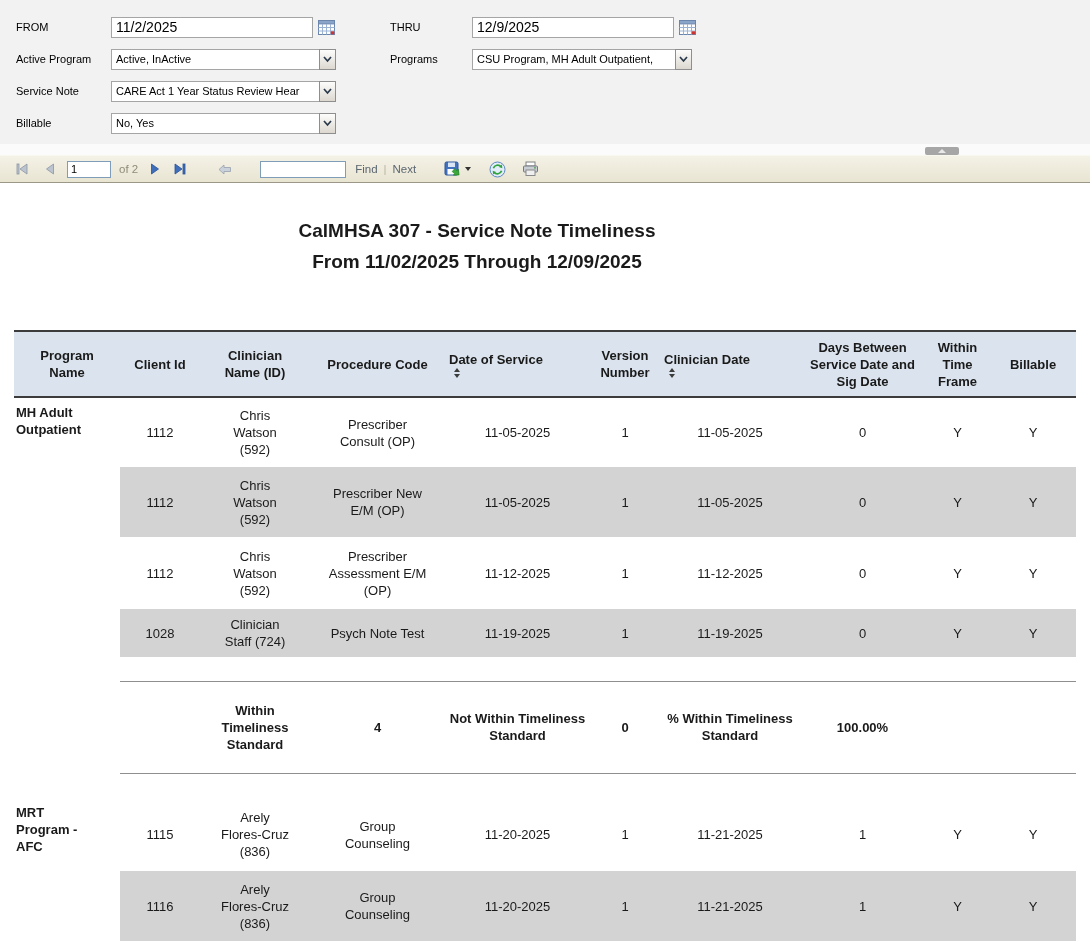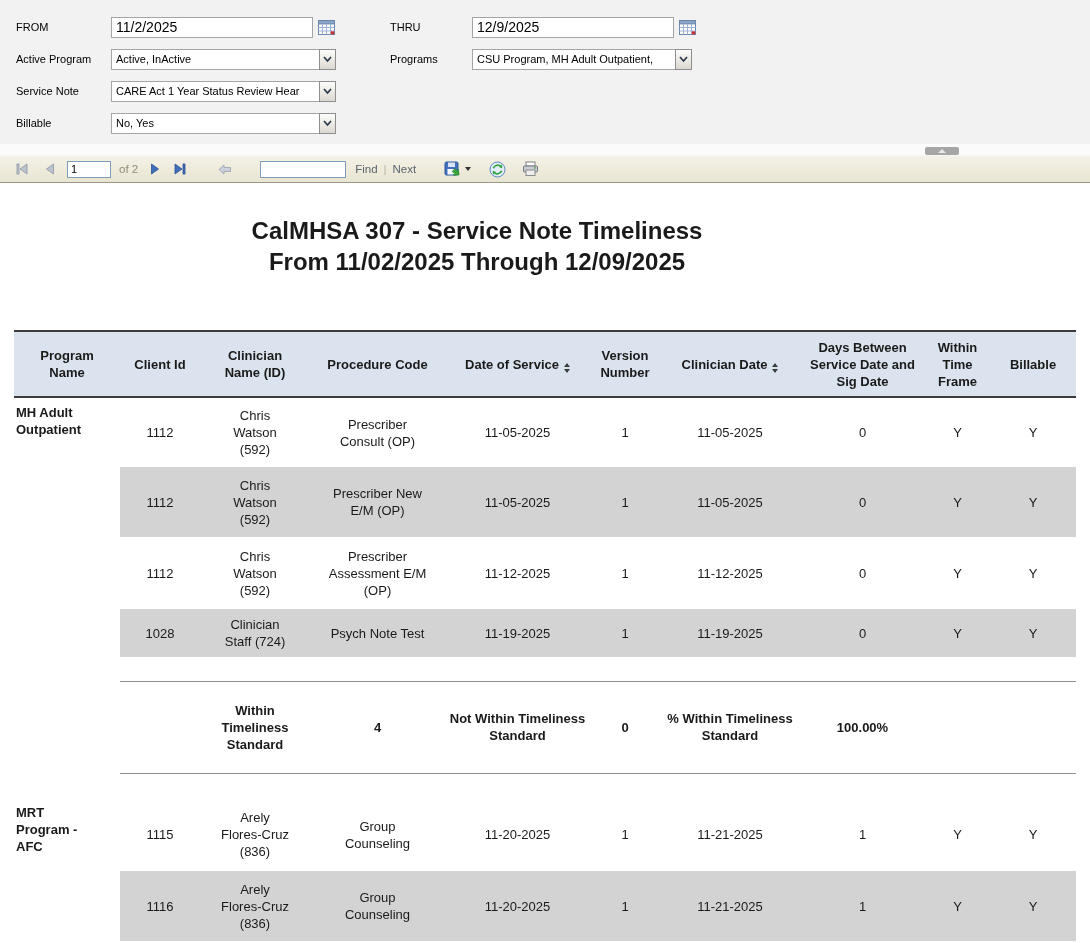--- a/index.html
+++ b/index.html
@@ -41,21 +41,21 @@
   .find-input { width:86px; height:17px; border:1px solid #7F9DB9; font-size:11px; padding:1px 3px;
                 font-family:"Liberation Sans",sans-serif; }
   .tsep { color:#B9B6A6; margin:0 6px; }
   .tlink { color:#5B6670; background:transparent; border:0; font-size:11.5px; cursor:pointer; }
   .caret-down { width:0; height:0; border-left:3px solid transparent; border-right:3px solid transparent;
                 border-top:4px solid #333; margin-left:4px; }
 
   
   .report { position:absolute; top:184px; left:0; width:1090px; height:759px; background:#fff; overflow:hidden; }
   .rtitle { position:absolute; left:14px; top:31px; width:926px; text-align:center;
-            font-size:24px; font-weight:bold; color:#1A1A1A; line-height:31px; }
+            font-size:19px; font-weight:bold; color:#1A1A1A; line-height:31px; }
 
   .logo { position:absolute; left:816px; top:8px; width:148px; text-align:center; }
   .logo-word { font-size:28px; font-weight:bold; letter-spacing:-1.5px; line-height:27px; }
   .logo-cal  { color:#7DC242; }
   .logo-mhsa { color:#1E7F8E; }
   .logo-bar  { margin-top:1px; background:#1E7F8E; color:#fff; font-size:6.6px; font-weight:bold;
                letter-spacing:0.2px; padding:2px 1px; white-space:nowrap; }
 
   
   table.rtable { position:absolute; left:14px; top:146px; width:1062px; border-collapse:collapse;
@@ -66,21 +66,21 @@
   .rtable td { text-align:center; vertical-align:middle; line-height:17px; padding:2px; }
   .rtable td.c1 { text-align:left; vertical-align:top; font-weight:bold; padding:6px 28px 4px 2px; }
   .rtable td.c3 { padding:2px 20px; }
   .rtable td.c4 { padding:2px 18px; }
   tr.shaded td { background:#D3D3D3; }
   tr.shaded td.c1 { background:#fff; }
   tr.spacer td { background:#fff; padding:0; }
   tr.summary td { font-weight:bold; }
   tr.summary td.bd { border-top:1px solid #8F8F8F; border-bottom:1px solid #8F8F8F; }
 
-  .hflex { display:flex; align-items:flex-end; justify-content:center; }
+  .hflex { display:flex; align-items:flex-start; justify-content:center;flex-direction:column; }
   .sort-icon { display:inline-flex; flex-direction:column; margin-left:5px; row-gap:2px; cursor:pointer; }
   .sort-icon .up { width:0;height:0;border-left:3.5px solid transparent;border-right:3.5px solid transparent;border-bottom:4px solid #3C3C3C; }
   .sort-icon .dn { width:0;height:0;border-left:3.5px solid transparent;border-right:3.5px solid transparent;border-top:4px solid #3C3C3C; }
 </style>
 </head>
 <body>
 
 <div class="params">
 
   <div class="prow" style="left:16px; top:16px; width:360px;">

